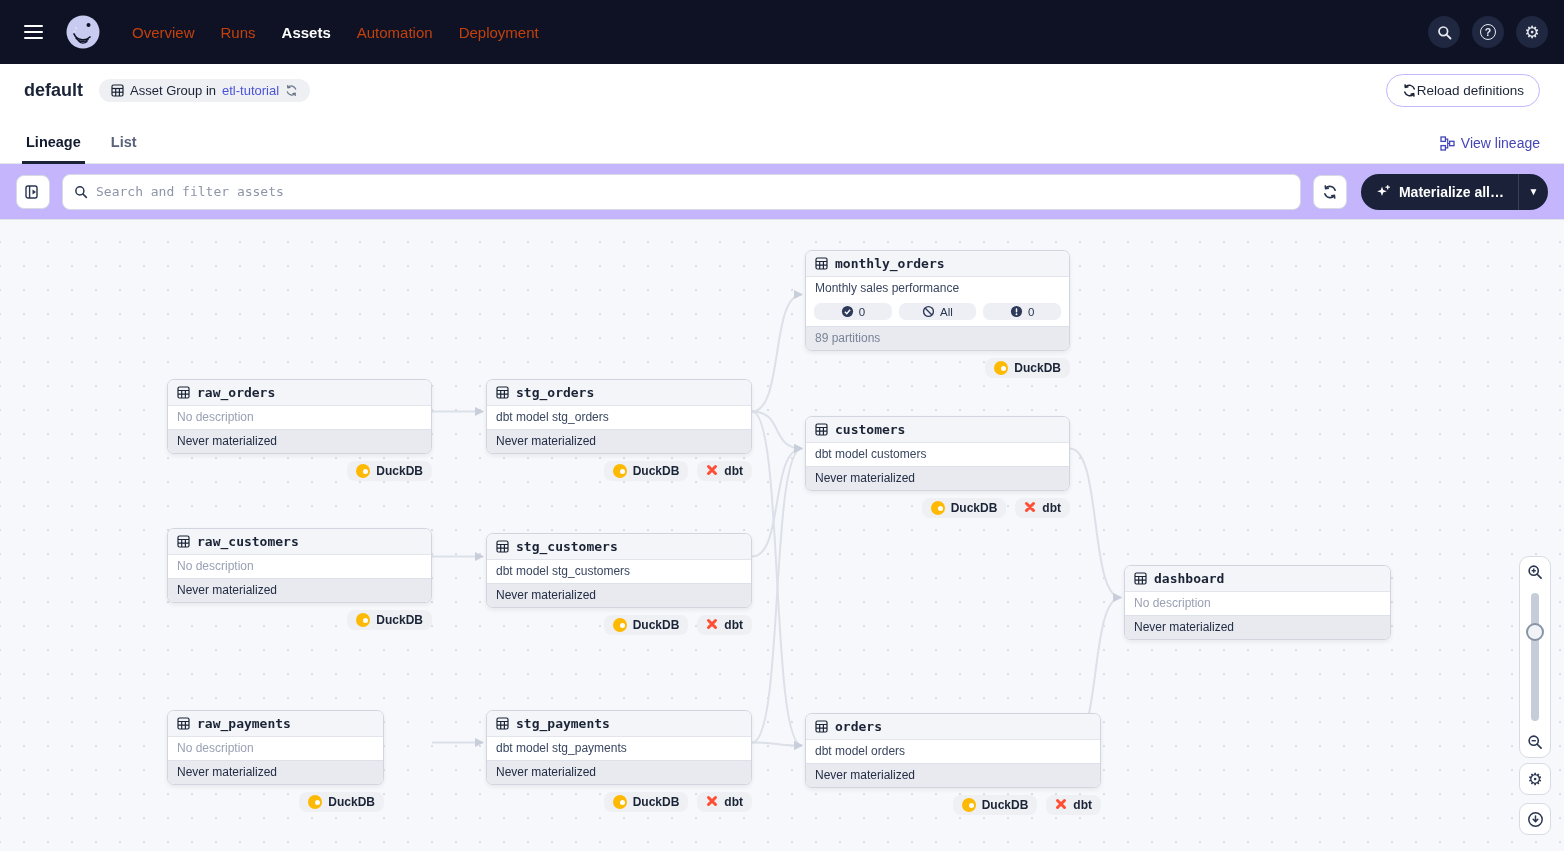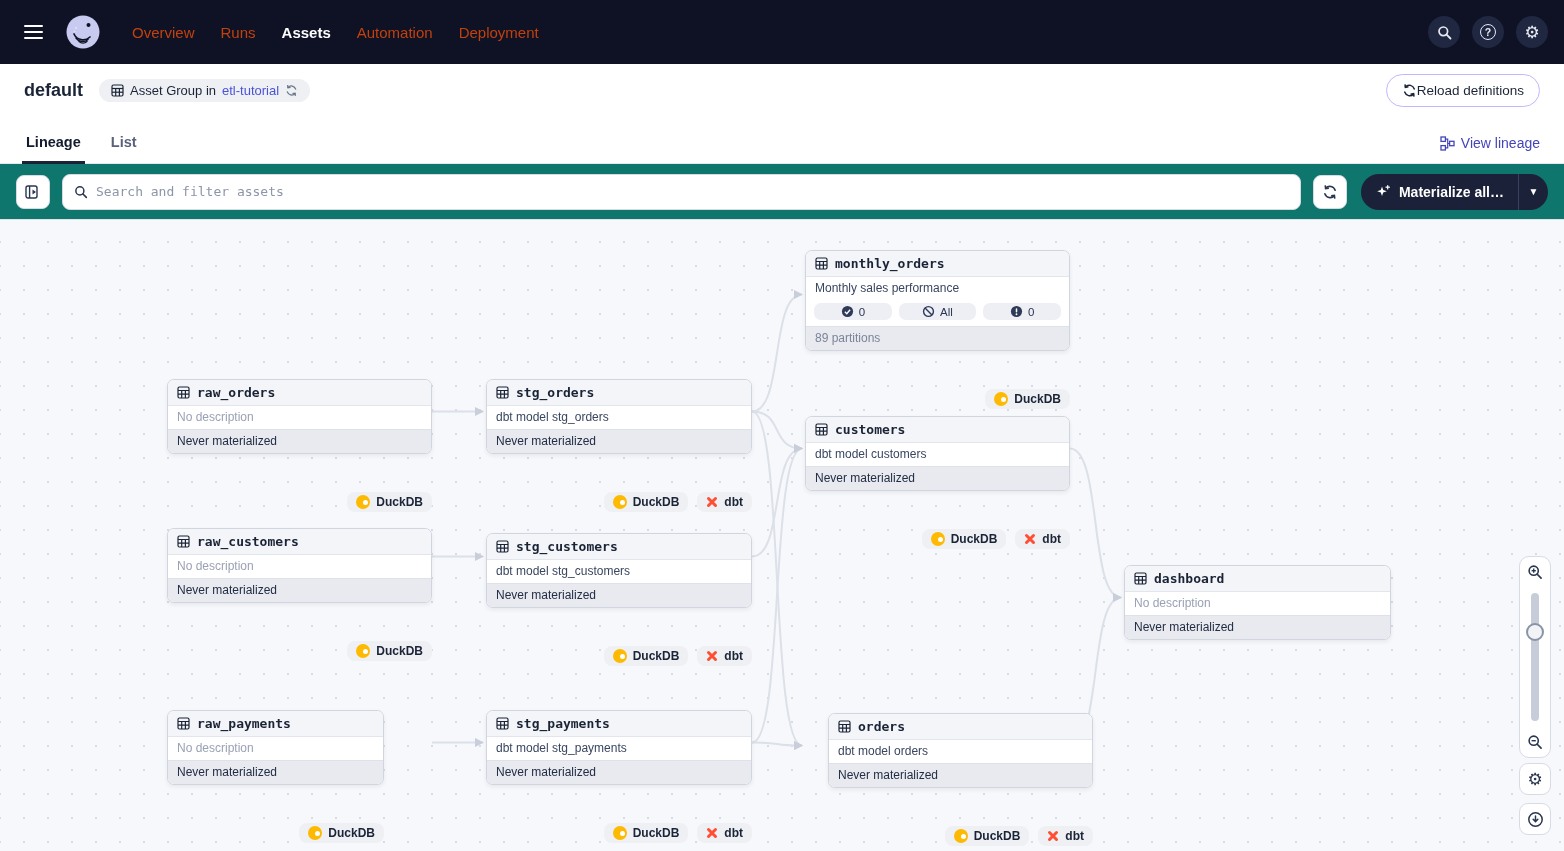--- a/index.html
+++ b/index.html
@@ -27,21 +27,21 @@
   .reload-btn { margin-left:auto; display:flex; align-items:center; background:#fff; border:1px solid #c4b5fd; border-radius:18px; padding:8px 15px; font-size:13.5px; color:#1B2436; cursor:pointer; }
 
   
   .tabsrow { height:48px; display:flex; align-items:flex-end; padding:0 24px; border-bottom:1px solid #E4E7EE; background:#fff; }
   .tab { font-size:14.5px; padding:0 2px 13px; margin-right:26px; cursor:pointer; position:relative; color:#59627A; font-weight:600; }
   .tab.active { color:#121A2E; font-weight:700; }
   .tab.active::after { content:""; position:absolute; left:-2px; right:-2px; bottom:-1px; height:3px; background:#1B2436; }
   .view-lineage { margin-left:auto; display:flex; align-items:center; gap:6px; font-size:14px; color:#4345B8; padding-bottom:12px; cursor:pointer; text-decoration:none; }
 
   
-  .toolbar { height:56px; display:flex; align-items:center; gap:12px; padding:0 16px; border-bottom:1px solid #DFE3EA; background:#0f766e; }
+  .toolbar { height:56px; display:flex; align-items:center; gap:12px; padding:0 16px; border-bottom:1px solid #DFE3EA; background:#c4b5fd; }
   .toggle-btn { width:34px; height:34px; border:1px solid #D5DAE3; border-radius:8px; background:#fff; display:flex; align-items:center; justify-content:center; cursor:pointer; color:#2A3650; }
   .searchbox { flex:1; height:36px; border:1px solid #D5DAE3; border-radius:8px; display:flex; align-items:center; gap:8px; padding:0 11px; background:#fff; }
   .searchbox input { border:none; outline:none; flex:1; font-family:"DejaVu Sans Mono", monospace; font-size:13px; color:#2A3650; background:transparent; }
   .searchbox input::placeholder { color:#8D95A8; }
   .round-btn { width:34px; height:34px; border:1px solid #D5DAE3; border-radius:8px; background:#fff; display:flex; align-items:center; justify-content:center; cursor:pointer; color:#2A3650; }
   .mat-split { display:flex; background:#1A2138; border-radius:18px; overflow:hidden; margin-left:2px; }
   .mat-main { display:flex; align-items:center; gap:8px; color:#fff; font-size:14px; font-weight:600; padding:0 14px; height:36px; background:none; border:none; cursor:pointer; }
   .mat-caret { width:30px; display:flex; align-items:center; justify-content:center; color:#fff; border:none; background:none; border-left:1px solid #3A415C; cursor:pointer; font-size:10px; }
 
   
@@ -55,21 +55,21 @@
   .node-card { background:#fff; border:1px solid #D0D5DF; border-radius:7px; box-shadow:0 2px 4px rgba(16,24,40,.07); overflow:hidden; cursor:pointer; }
   .node-header { display:flex; align-items:center; gap:7px; padding:5px 9px; background:#F3F5F8; border-bottom:1px solid #E2E5EC; color:#1B2436; }
   .node-name { font-family:"DejaVu Sans Mono", monospace; font-size:13px; font-weight:700; color:#1B2436; }
   .node-desc { padding:4px 9px 5px; font-size:12px; color:#39465F; background:#fff; }
   .node-desc.muted { color:#99A1B3; }
   .node-pills { display:flex; gap:7px; padding:3px 8px 6px; background:#fff; }
   .pill { flex:1; background:#EDEFF4; border-radius:7px; display:flex; align-items:center; justify-content:center; gap:5px; font-size:11.5px; color:#2A3650; padding:2px 0; }
   .node-footer { padding:4px 9px 5px; font-size:12px; color:#232D45; background:#E8EAEF; border-top:1px solid #DDE1E9; }
   .node-footer.muted { color:#7B8498; }
   .badge-row { display:flex; justify-content:flex-end; gap:9px; margin-top:7px; }
-  .kind-badge { background:#EEF0F4; border-radius:8px; padding:3px 9px; display:flex; align-items:center; gap:6px; font-size:12px; font-weight:700; color:#1B2436; cursor:pointer;margin-top:31px; }
+  .kind-badge { background:#EEF0F4; border-radius:8px; padding:3px 9px; display:flex; align-items:flex-start; gap:6px; font-size:12px; font-weight:700; color:#1B2436; cursor:pointer; }
   .duck { width:14px; height:14px; border-radius:50%; background:#FEB902; position:relative; display:inline-block; }
   .duck i { position:absolute; width:5px; height:5px; background:#fff; border-radius:50%; left:7px; top:4.5px; }
 
   
   .zoom-panel { position:absolute; right:13px; top:336px; width:32px; height:202px; background:#fff; border:1px solid #D7DBE4; border-radius:10px; display:flex; flex-direction:column; align-items:center; }
   .zp-btn { width:30px; height:30px; background:none; border:none; display:flex; align-items:center; justify-content:center; color:#2A3650; cursor:pointer; }
   .zp-slider { flex:1; width:100%; position:relative; display:flex; justify-content:center; padding:6px 0; cursor:pointer; }
   .zp-track { width:8px; background:#C6CCD8; border-radius:4px; height:100%; }
   .zp-handle { position:absolute; top:36px; left:50%; transform:translateX(-50%); width:18px; height:18px; border-radius:50%; background:#F1F3F7; border:2px solid #8893A6; }
   .ctrl-btn { position:absolute; right:13px; width:32px; height:32px; background:#fff; border:1px solid #D7DBE4; border-radius:9px; display:flex; align-items:center; justify-content:center; color:#2A3650; cursor:pointer; }
@@ -472,21 +472,21 @@
           </span>
         <span class="kind-badge">
             <svg width="12" height="12" viewBox="0 0 12 12">
               <path d="M2.5 2.5l7 7M9.5 2.5l-7 7" stroke="#FF4E33" stroke-width="3" stroke-linecap="round"></path>
             </svg>
             <span>dbt</span>
           </span>
       </div>
     </div>
 
-    <div class="node-wrap" style="left: 828px; top: 493px; width: 265px;">
+    <div class="node-wrap" style="left: 805px; top: 493px; width: 296px;">
       <div class="node-card">
         <div class="node-header">
             <svg width="13" height="13" viewBox="0 0 13 13">
               <rect x="1" y="1" width="11" height="11" rx="1.5" fill="none" stroke="currentColor" stroke-width="1.2"></rect>
               <line x1="1" y1="4.5" x2="12" y2="4.5" stroke="currentColor" stroke-width="1.2"></line>
               <line x1="4.7" y1="4.5" x2="4.7" y2="12" stroke="currentColor" stroke-width="1.2"></line>
               <line x1="8.4" y1="4.5" x2="8.4" y2="12" stroke="currentColor" stroke-width="1.2"></line>
               <line x1="1" y1="8.2" x2="12" y2="8.2" stroke="currentColor" stroke-width="1.2"></line>
             </svg>
             <span class="node-name">orders</span>

